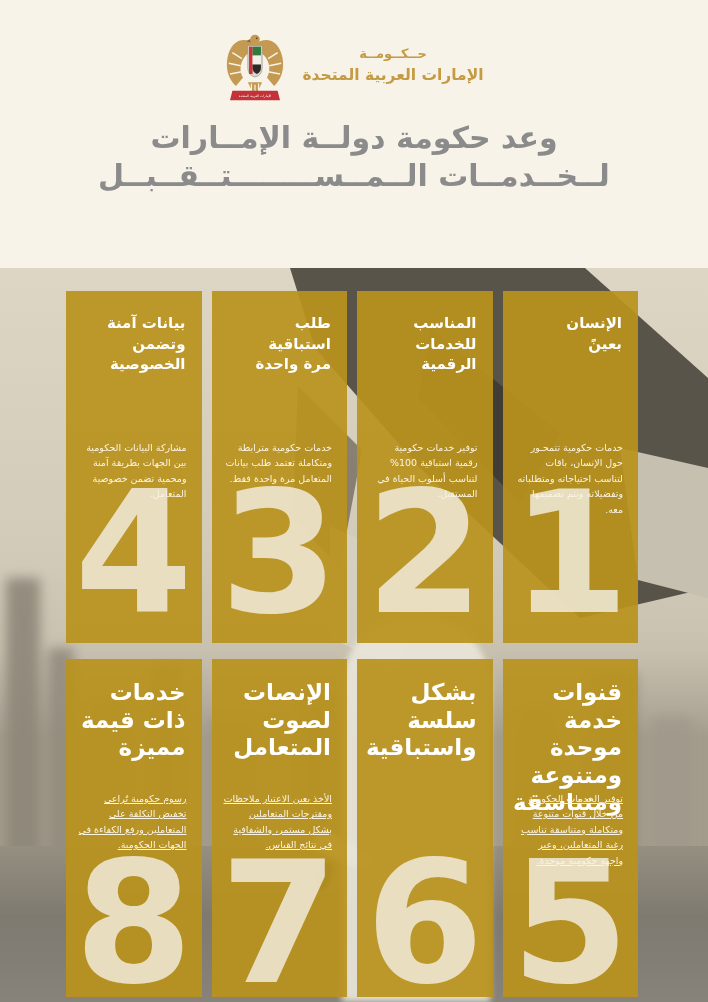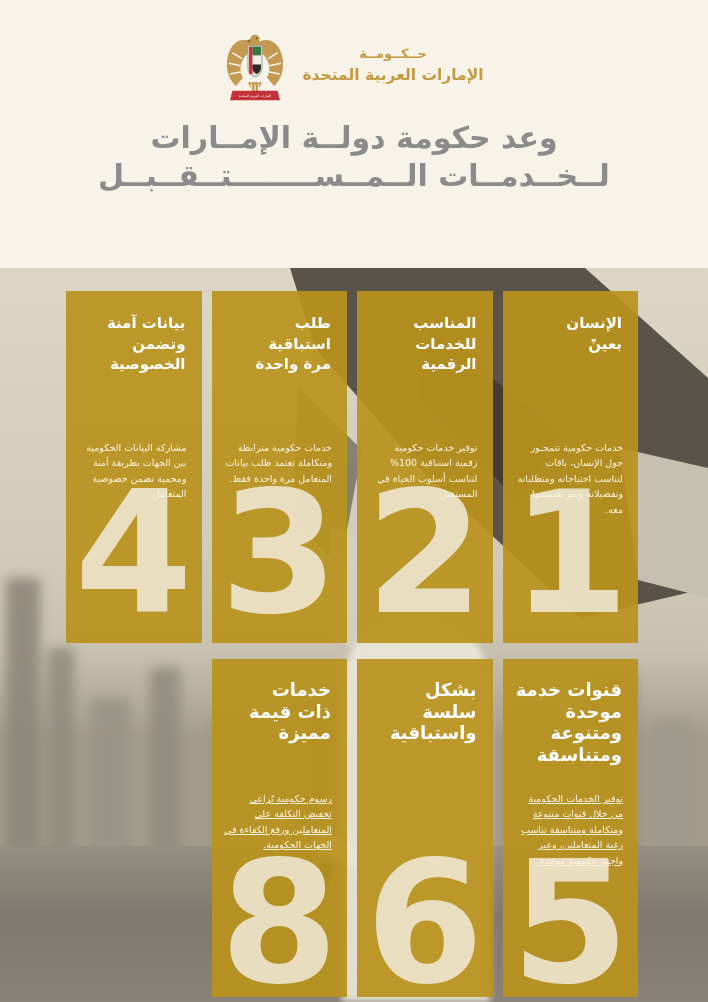--- a/index.html
+++ b/index.html
@@ -33,21 +33,21 @@
   .hand { position:absolute; left:316px; top:594px; width:15px; height:28px; background:#423d35;
           border-radius:7px; transform:rotate(18deg); filter:blur(1px); }
 
   
   .grid { position:absolute; top:23px; right:70px; left:66px; display:grid;
           grid-template-columns:repeat(4,1fr); grid-template-rows:352px 338px;
           gap:16px 10px; direction:rtl; }
   .card { position:relative; background:rgba(185,146,30,0.93); color:#ffffff; overflow:hidden; }
   .card-title { font-weight:bold; font-size:15px; line-height:1.38; text-align:right;
                 padding:22px 16px 0 8px; white-space:pre-line; position:relative; z-index:2; }
-  .row2 .card-title { font-size:18px; line-height:1.2; padding-top:20px; }
+  .row2 .card-title { font-size:23px; line-height:1.2; padding-top:20px; }
   .card-desc { position:absolute; right:15px; left:12px; font-size:9.5px; line-height:1.62;
                color:#fbf4e2; z-index:2;margin-top:20px; }
   .row1 .card-desc { top:129px; }
   .row2 .card-desc { top:112px;text-decoration:underline; }
   .card-num { position:absolute; left:0; width:100%; text-align:center; font-weight:bold;
               font-size:170px; line-height:0.75; color:rgba(243,238,226,0.82);
               direction:ltr; z-index:1; }
   .row1 .card-num { bottom:26px; }
   .row2 .card-num { bottom:10px; }
 </style>
@@ -162,20 +162,27 @@
         <p class="card-desc">توفير الخدمات الحكومية من خلال قنوات متنوعة ومتكاملة ومتناسقة تناسب رغبة المتعاملين، وعبر واجهة حكومية موحدة.</p>
         <div class="card-num">5</div>
       </div>
 
       <div class="card row2">
         <h2 class="card-title">بشكل سلسة
 واستباقية</h2>
         <div class="card-num">6</div>
       </div>
 
+      <div class="card row2">
+        <h2 class="card-title">الإنصات
+لصوت
+المتعامل</h2>
+        <p class="card-desc">الأخذ بعين الاعتبار ملاحظات ومقترحات المتعاملين بشكل مستمر، والشفافية في نتائج القياس.</p>
+        <div class="card-num">7</div>
+      </div>
 
       <div class="card row2">
         <h2 class="card-title">خدمات
 ذات قيمة
 مميزة</h2>
         <p class="card-desc">رسوم حكومية تُراعي تخفيض التكلفة على المتعاملين ورفع الكفاءة في الجهات الحكومية.</p>
         <div class="card-num">8</div>
       </div>
 
     </div>

